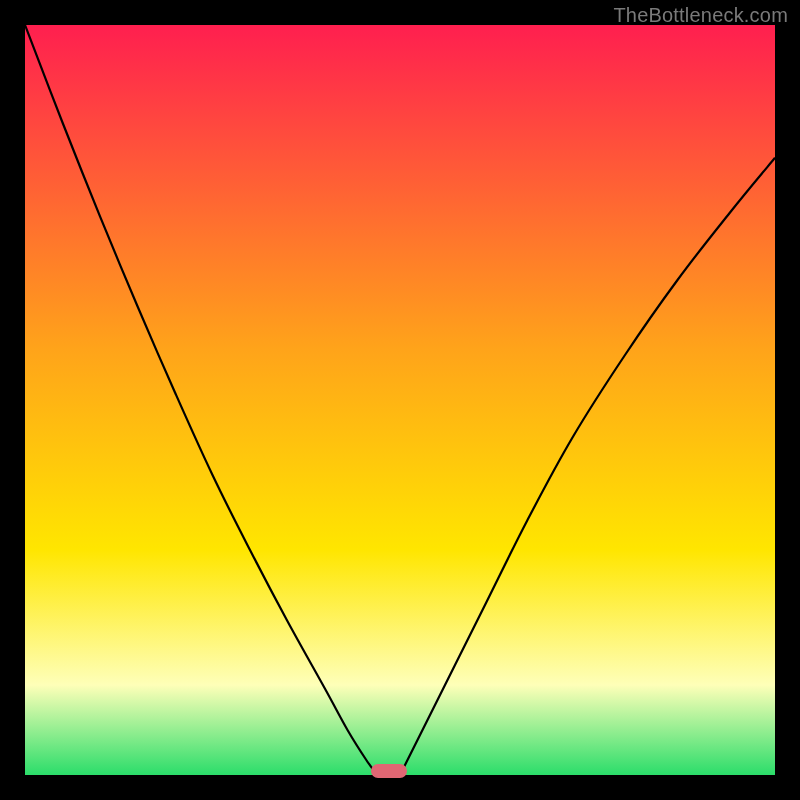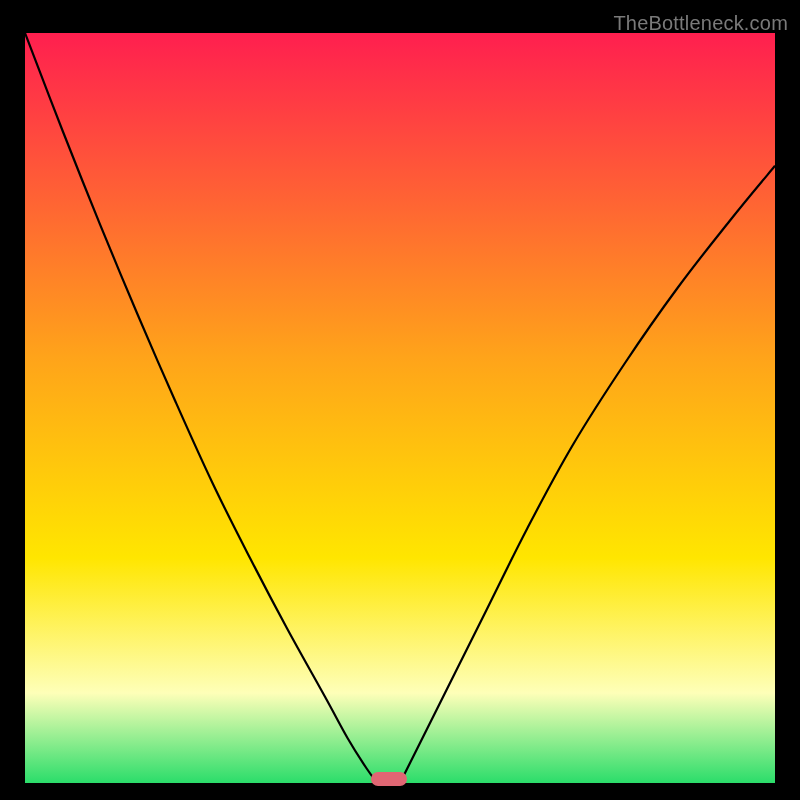--- a/index.html
+++ b/index.html
@@ -11,21 +11,20 @@
     overflow: hidden;
     font-family: Arial, Helvetica, sans-serif;
   }
   .frame {
     position: absolute;
     left: 0;
     top: 0;
     width: 800px;
     height: 707px;
     background: #000;
-    margin-top: 8px;
   }
   .plot {
     position: absolute;
     left: 25px;
     top: 25px;
     width: 750px;
     height: 750px;
     
     background: linear-gradient(
       to bottom,

